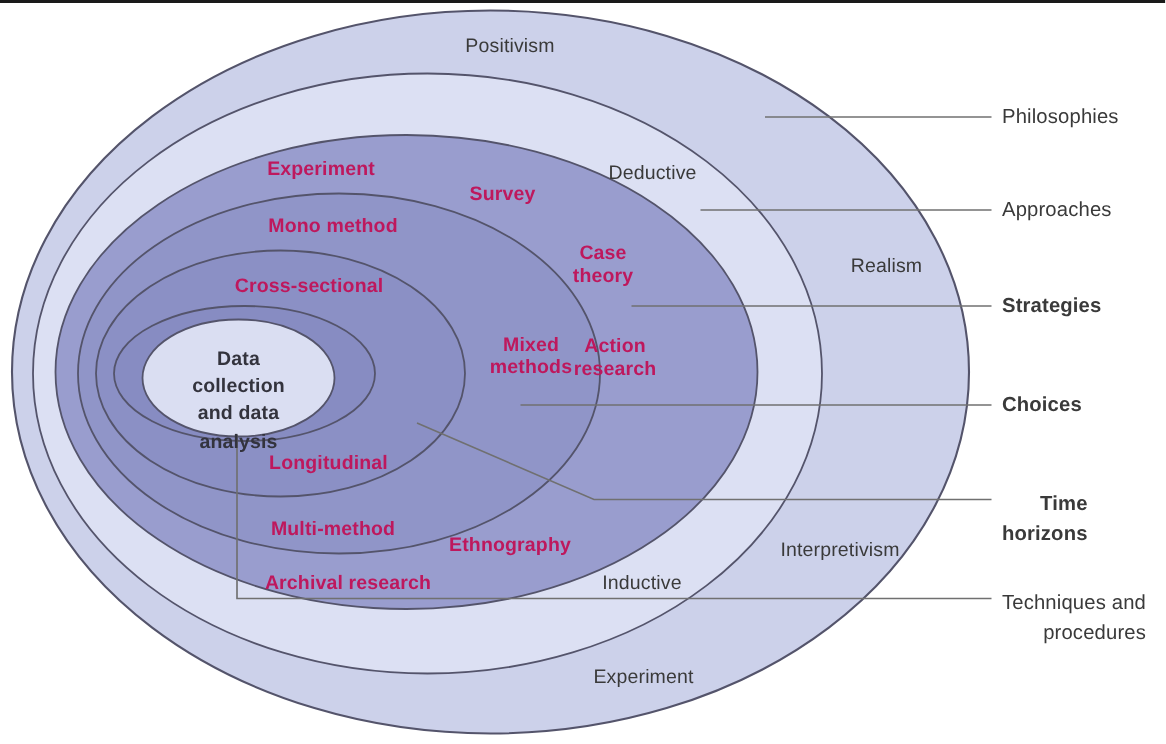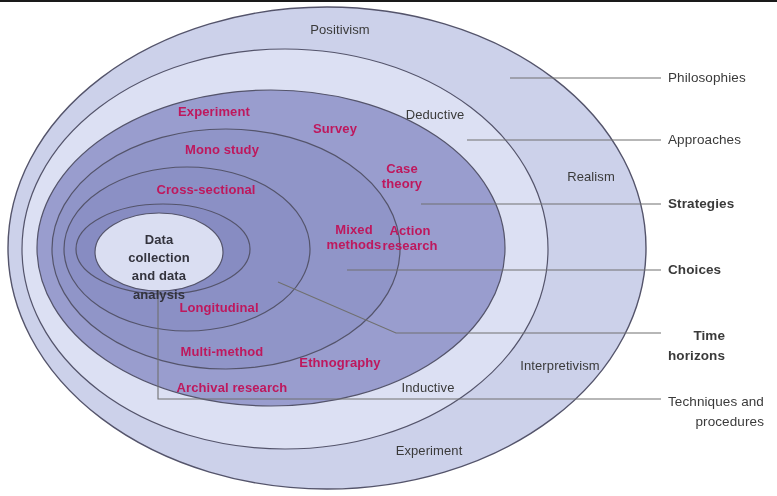--- a/index.html
+++ b/index.html
@@ -78,21 +78,21 @@
 
   <div class="lbl bold" style="left:214px;top:112px">Experiment</div>
   <div class="lbl bold" style="left:335px;top:129px">Survey</div>
   <div class="lbl bold" style="left:402px;top:176px">Case
 theory</div>
   <div class="lbl bold" style="left:410px;top:238px">Action
 research</div>
   <div class="lbl bold" style="left:340px;top:363px">Ethnography</div>
   <div class="lbl bold" style="left:232px;top:388px">Archival research</div>
 
-  <div class="lbl bold" style="left:222px;top:150px">Mono study</div>
+  <div class="lbl bold" style="left:222px;top:150px">Mono method</div>
   <div class="lbl bold" style="left:354px;top:237px">Mixed
 methods</div>
   <div class="lbl bold" style="left:222px;top:352px">Multi-method</div>
 
   <div class="lbl bold" style="left:206px;top:190px">Cross-sectional</div>
   <div class="lbl bold" style="left:219px;top:308px">Longitudinal</div>
 
   <div class="lbl core-lbl" style="left:159px;top:251px">Data
 collection
 and data

